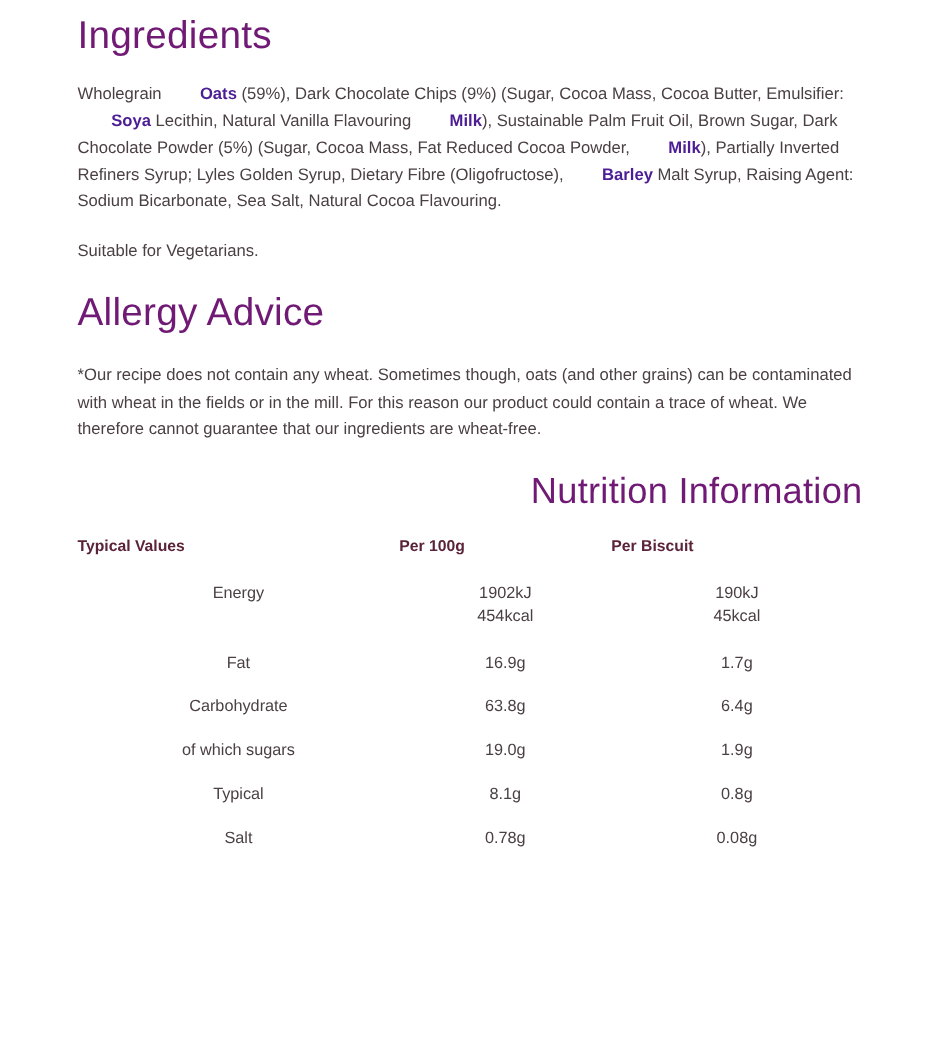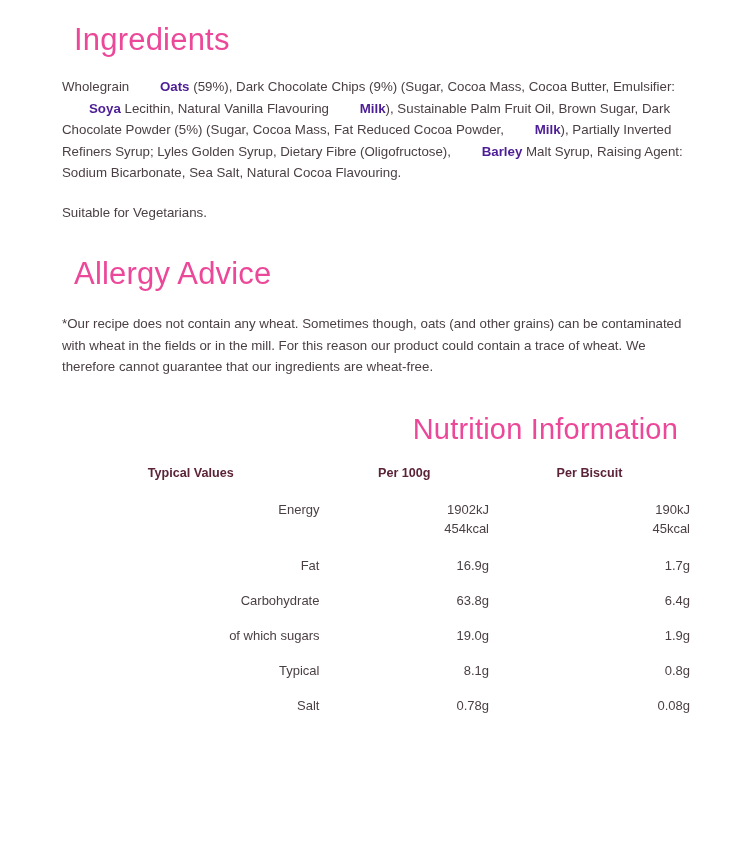--- a/index.html
+++ b/index.html
@@ -13,22 +13,22 @@
     font-family: "Liberation Sans", sans-serif;
     color: #3c3033;
     -webkit-font-smoothing: antialiased;
   }
   .page {
     padding: 0 62px;
     box-sizing: border-box;
   }
   h2.section-title {
     font-weight: 400;
-    color: #ec4899;
-    margin: 12px;
+    color: #701a75;
+    margin: 0;
     letter-spacing: 0.2px;
   }
   #ingredients-title {
     font-size: 31px;
     line-height: 36px;
     padding-top: 10px;
   }
   #allergy-title {
     font-size: 31px;
     line-height: 34px;
@@ -63,28 +63,28 @@
     color: #4c1d95;
     margin-left: 27px;
   }
   table.nutrition {
     width: 100%;
     border-collapse: collapse;
     margin-top: 14px;
     table-layout: fixed;
   }
   table.nutrition th {
-    text-align: center;
+    text-align: left;
     font-size: 12.6px;
     font-weight: 700;
     color: #5b2338;
     padding: 6px 0 12px 0;
   }
   table.nutrition td {
-    text-align: right;
+    text-align: center;
     font-size: 13px;
     font-weight: 400;
     color: #4a3f42;
     padding: 10px 0 10px 0;
     vertical-align: top;
   }
   table.nutrition col.c0 { width: 41%; }
   table.nutrition col.c1 { width: 27%; }
   table.nutrition col.c2 { width: 32%; }
   table.nutrition tr.sub td {

